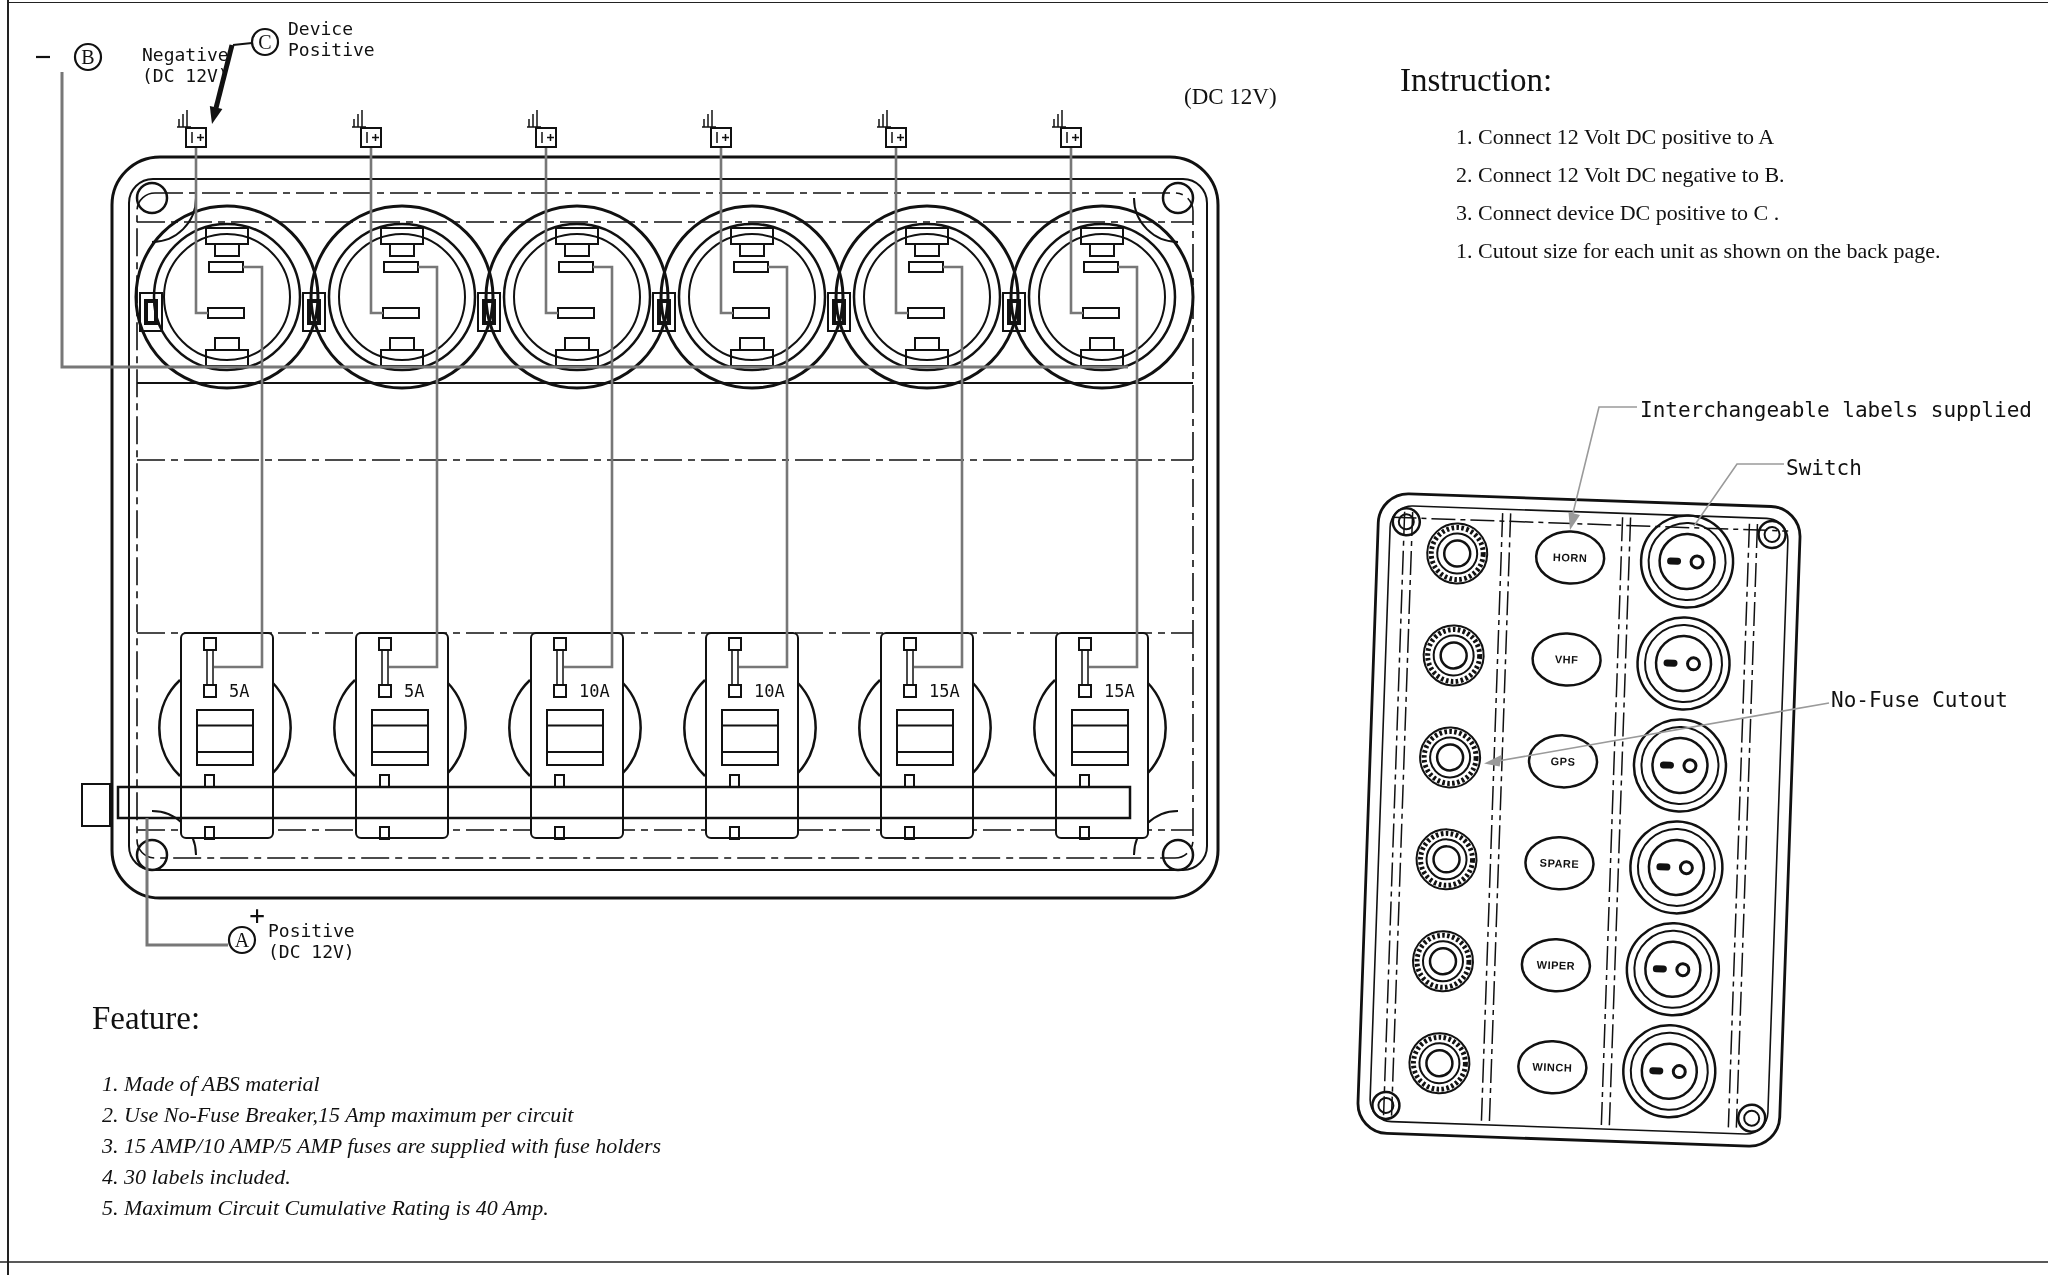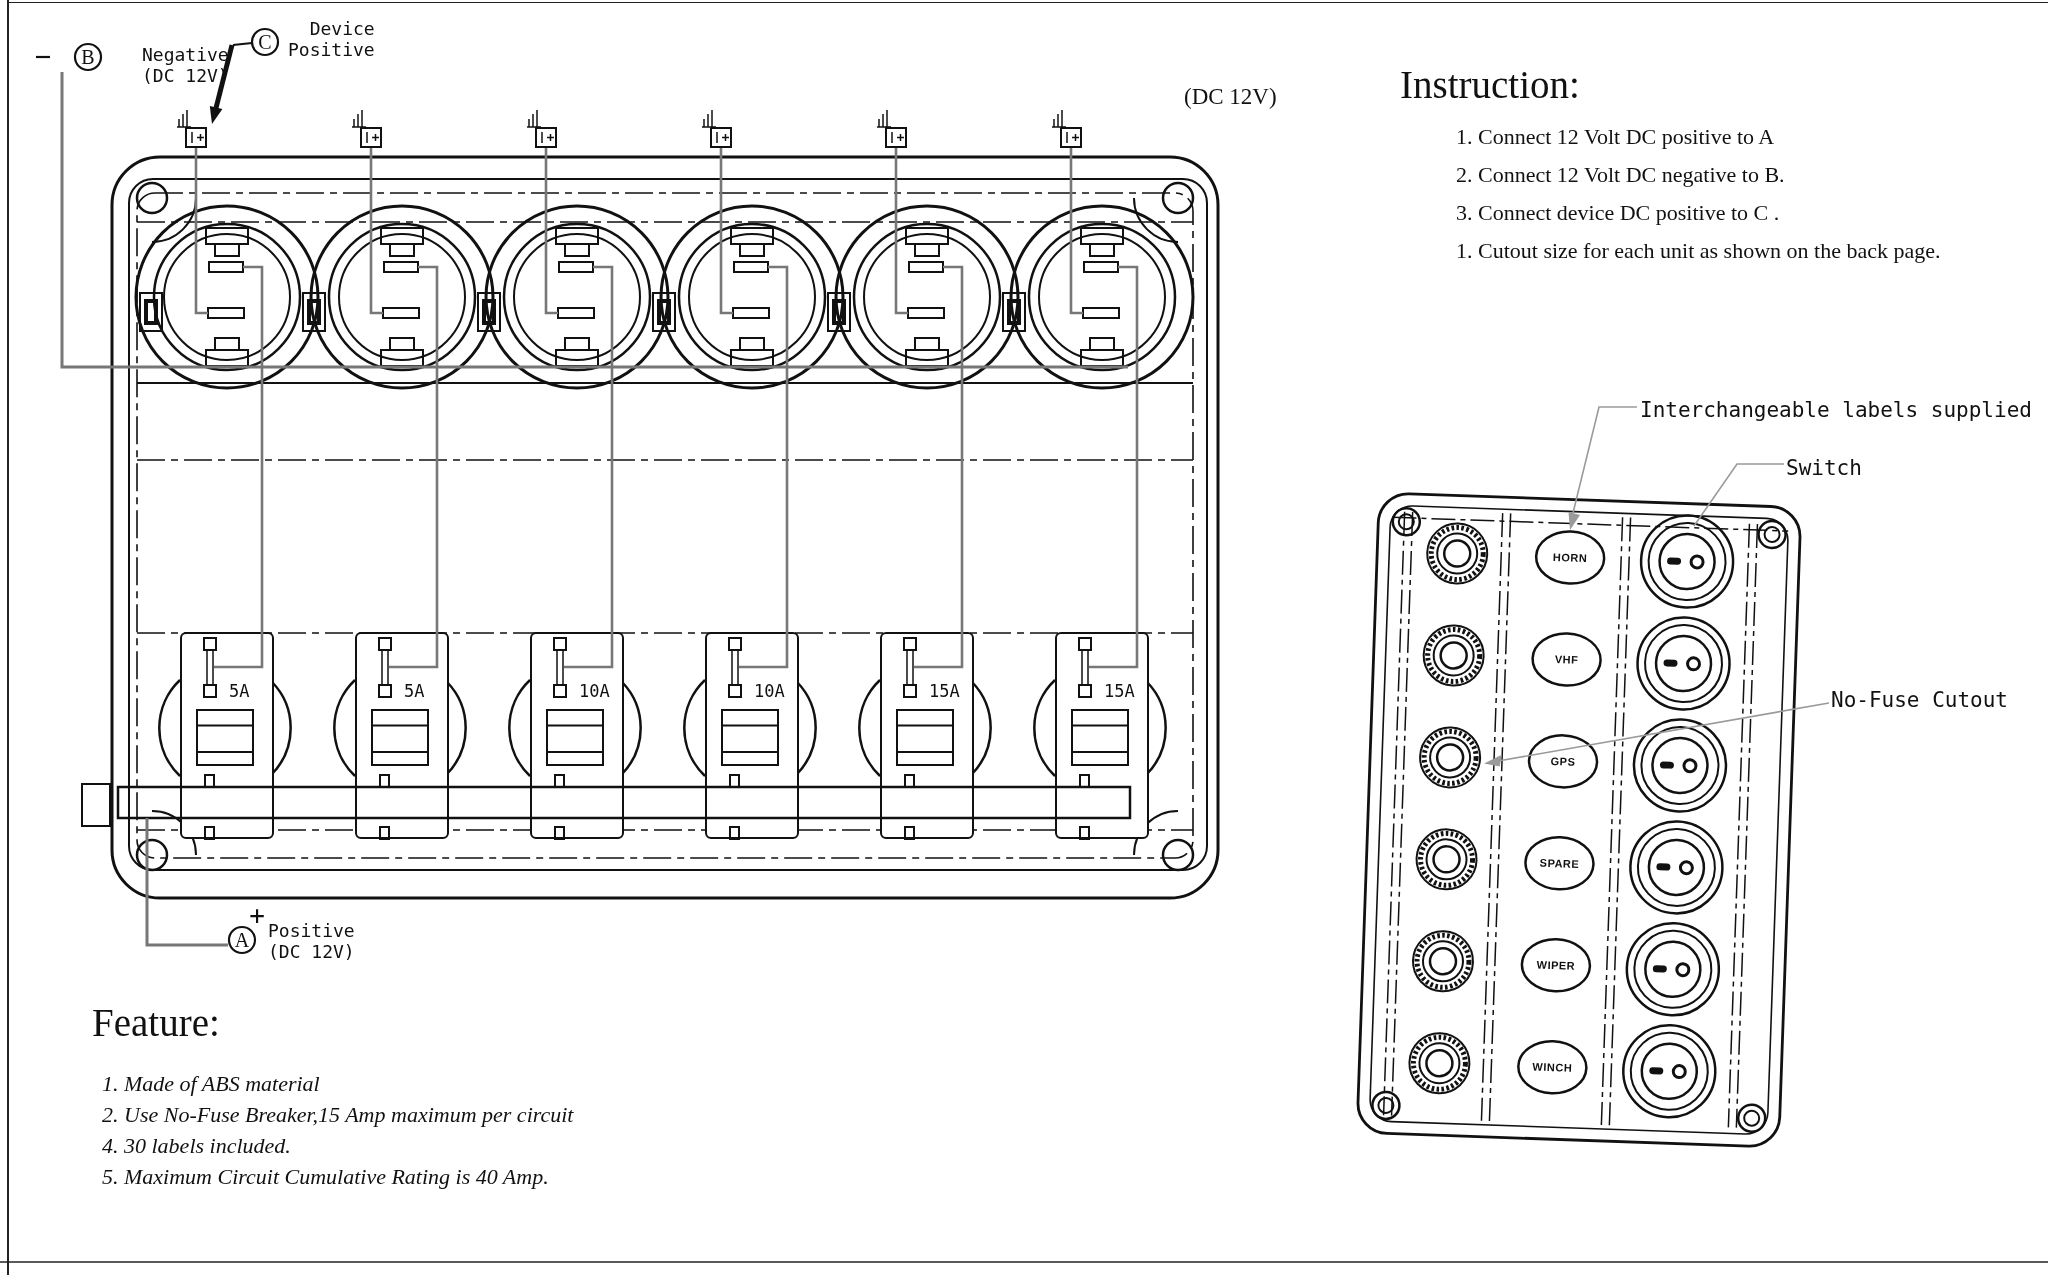--- a/index.html
+++ b/index.html
@@ -2,21 +2,21 @@
 <html><head>
 <meta charset="utf-8">
 <style>
   html,body{margin:0;padding:0;background:#fff;}
   body{width:2048px;height:1275px;position:relative;overflow:hidden;
        font-family:"Liberation Serif", serif;color:#111;}
   svg{position:absolute;left:0;top:0;}
   .abs{position:absolute;white-space:nowrap;}
   .cad{font-family:"DejaVu Sans Mono", monospace;}
   .serif{font-family:"Liberation Serif", serif;}
-  .title{font-size:39px;}
+  .title{font-size:33px;}
   .list{font-size:22px;}
   .inst-item{line-height:38px;margin-left:44px;}
   .feat-item{line-height:31px;font-style:italic;}
   .small-cad{font-size:18px;line-height:21px;}
   .anno{font-size:21px;text-align:center;}
   .dcv{font-size:23px;}
   text{fill:#111;}
   .lbl{font-family:"Liberation Sans", sans-serif;font-weight:bold;font-size:11px;letter-spacing:.5px;text-anchor:middle;}
   .letter{font-family:"Liberation Serif", serif;font-size:20px;text-anchor:middle;}
   .amp{font-family:"DejaVu Sans Mono", monospace;font-size:17px;}
@@ -257,21 +257,21 @@
     <path d="M1784 464 H1737 L1694 526"></path>
     <path d="M1829 703 L1498 761"></path>
     <polygon points="1484,763.5 1499.7,766.5 1501.8,754.7" fill="#9a9a9a" stroke="none"></polygon>
   </g>
 </svg>
 
 <div class="abs cad small-cad" style="left:106px;top:44px;margin-left:36px;">
   <div>Negative</div>
     <div>(DC 12V)</div>
 </div>
-<div class="abs cad small-cad" style="left:288px;top:18px;text-align:right;">
+<div class="abs cad small-cad" style="left:288px;top:18px;">
   <div>Device</div>
     <div>Positive</div>
 </div>
 <div class="abs cad small-cad" style="left:268px;top:920px;">
   <div>Positive</div>
     <div>(DC 12V)</div>
 </div>
 <div class="abs serif dcv" style="left:1184px;top:84px;">(DC 12V)</div>
 
 <div class="abs serif title" style="left:1400px;top:62px;">Instruction:</div>
@@ -279,19 +279,20 @@
   <div class="inst-item">1. Connect 12 Volt DC positive to A</div>
   <div class="inst-item">2. Connect 12 Volt DC negative to B.</div>
   <div class="inst-item">3. Connect device DC positive to  C .</div>
   <div class="inst-item">1. Cutout size for each unit as shown on the back page.</div>
 </div>
 
 <div class="abs serif title" style="left:92px;top:1000px;">Feature:</div>
 <div class="abs serif list" style="left:102px;top:1068px;">
   <div class="feat-item">1. Made of ABS material</div>
   <div class="feat-item">2. Use No-Fuse Breaker,15 Amp maximum per circuit</div>
+  <div class="feat-item">3. 15 AMP/10 AMP/5 AMP fuses are supplied with fuse holders</div>
   <div class="feat-item">4. 30 labels included.</div>
   <div class="feat-item">5. Maximum Circuit Cumulative Rating is 40 Amp.</div>
 </div>
 
 <div class="abs cad anno" style="left:1640px;top:398px;">Interchangeable labels supplied</div>
 <div class="abs cad anno" style="left:1786px;top:456px;">Switch</div>
 <div class="abs cad anno" style="left:1831px;top:688px;">No-Fuse Cutout</div>
 
 </body></html>

